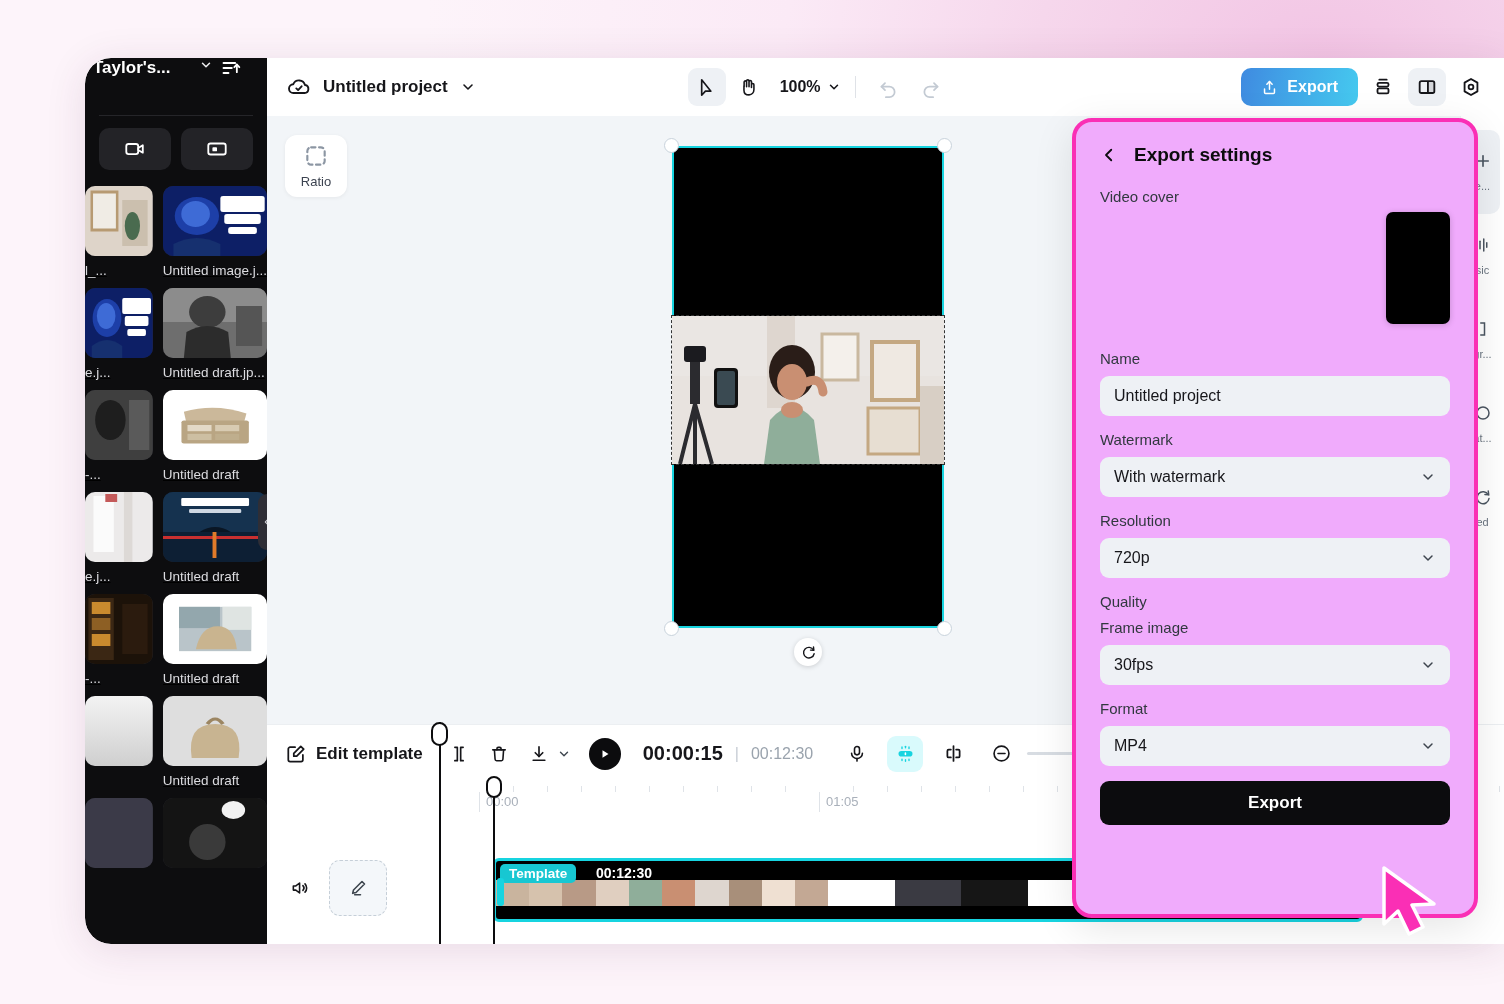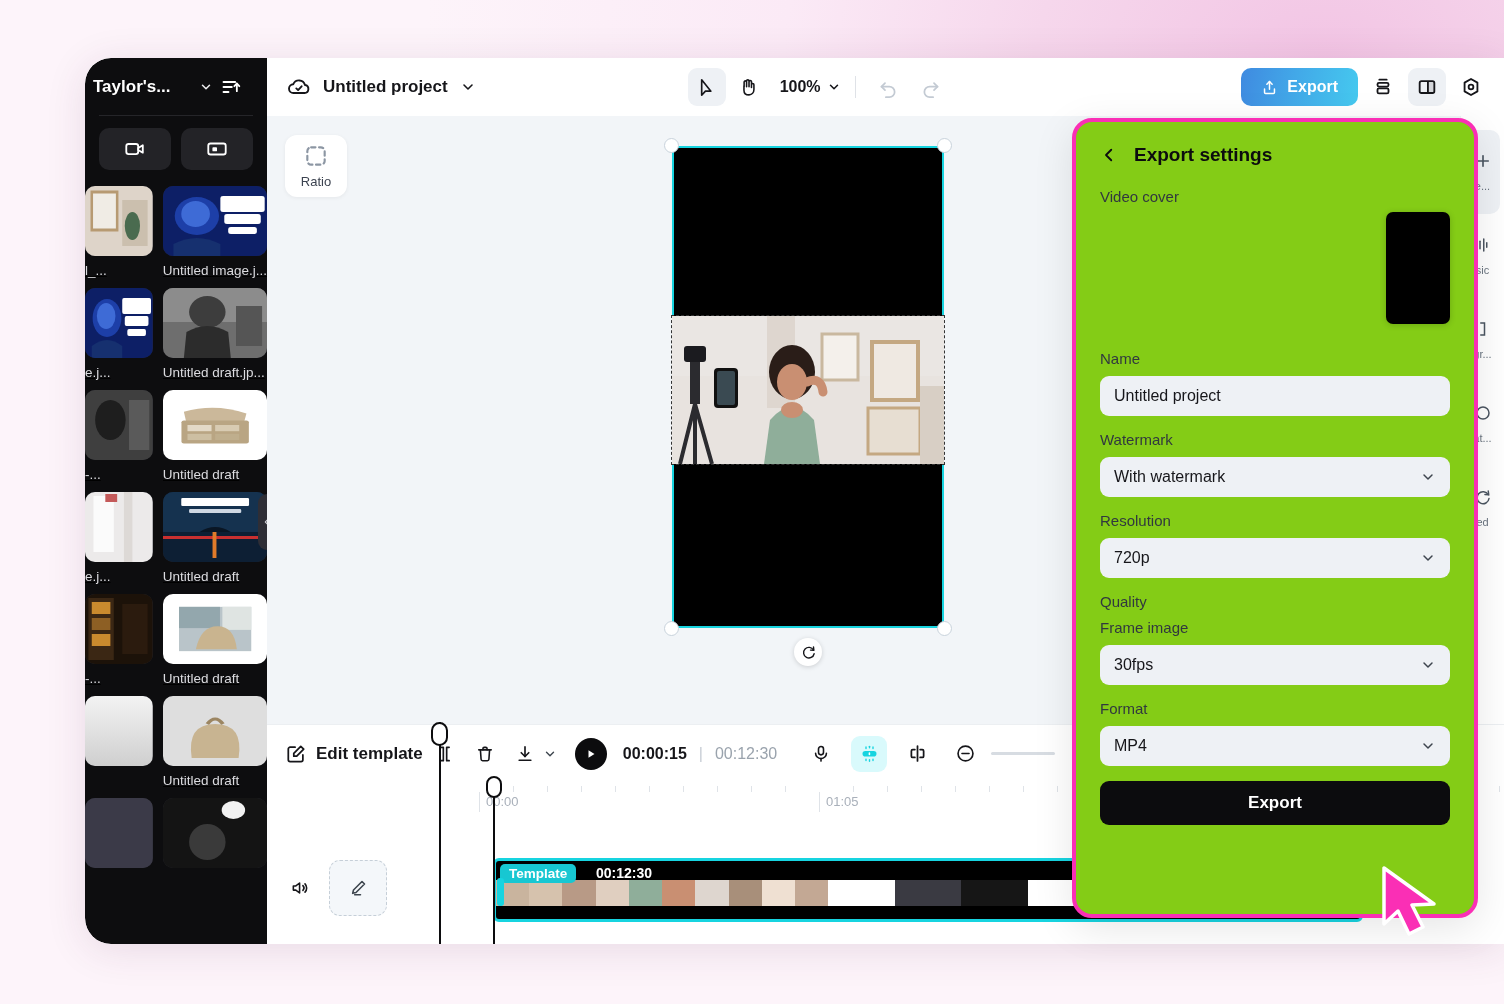--- a/index.html
+++ b/index.html
@@ -28,21 +28,21 @@
 
   
   .sidebar {
     position: absolute; left: 0; top: 0;
     width: 182px; height: 100%;
     background: #0d0d0f;
     border-radius: 26px 0 0 26px;
     overflow: hidden;
   }
   .sb-head {
-    height: 58px; display: flex; align-items: center;
+    height: 58px; display: flex; align-items: flex-start;
     padding: 0 12px 0 0; gap: 8px;
     border-bottom: 1px solid #252529;
     margin: 0 14px;
   }
   .sb-title {
     color: #fff; font-size: 17px; font-weight: 700;
     white-space: nowrap; overflow: hidden; flex: 1;
     margin-left: -6px;
   }
   .sb-chev { color:#e8e8ea; display:flex; align-items:center; }
@@ -160,27 +160,27 @@
     box-shadow:0 1px 5px rgba(0,0,0,.16); color:#16161a;
   }
 
   
   .tl-bar {
     position:absolute; left:182px; right:0; bottom:162px; height:58px;
     background:#fff; border-top:1px solid #eceff2;
     display:flex; align-items:center; padding:0 18px; gap:4px;
   }
   .edit-tpl { display:flex; align-items:center; gap:9px; cursor:pointer;
-              font-size:17px; font-weight:700; color:#16161a; }
+              font-size:17px; font-weight:700; color:#16161a; margin-right:14px; }
   .ti { width:36px;height:36px;border-radius:9px;display:flex;align-items:center;
         justify-content:center;cursor:pointer; }
   .ti.hl { background:#d9fafc; }
   .play-btn { width:32px;height:32px;border-radius:50%;background:#0c0c0e;
               display:flex;align-items:center;justify-content:center;cursor:pointer;margin:0 6px 0 14px;}
-  .time-cur { font-size:16px;font-weight:700;color:#16161a;margin-left:6px; }
+  .time-cur { font-size:20px;font-weight:700;color:#16161a;margin-left:12px; }
   .time-sep { color:#c6ccd4; margin:0 8px; }
   .time-tot { font-size:16px;color:#9aa3ad; }
   .zoom-slider { display:flex;align-items:center;gap:0; margin-left:4px;}
   .zs-line { width:64px;height:3px;background:#d7dce2;border-radius:2px; }
 
   .tl-body {
     position:absolute; left:182px; right:0; bottom:0; height:162px;
     background:#fff;
   }
   .ruler { position:absolute; left:0; right:0; top:0; height:32px; }
@@ -219,21 +219,21 @@
   }
   .rr-item { height:84px; display:flex;flex-direction:column;align-items:center;justify-content:center;gap:6px;
              color:#4b5561; cursor:pointer; }
   .rr-item.act { background:#eef1f5; border-radius:10px; margin:0 4px; }
   .rr-lbl { font-size:11px; color:#6b7581; white-space:nowrap; overflow:hidden; max-width:40px; }
 
   
   .export-panel {
     position:absolute; left:1072px; top:118px;
     width:406px; height:800px;
-    background:#84cc16; border-radius:20px;
+    background:#f0abfc; border-radius:20px;
     border:4px solid #fa2fb5;
     padding: 22px 24px 0 24px;
     overflow:hidden; z-index:20;
     box-shadow:0 10px 40px rgba(0,0,0,.10);
   }
   .ep-head { display:flex; align-items:center; gap:16px; margin-bottom:22px; }
   .ep-back { cursor:pointer; color:#0c0c0e; display:flex; align-items:center; }
   .ep-title { font-size:19px; font-weight:700; color:#0c0c0e; }
   .ep-label { font-size:15px; color:#31383f; margin-bottom:9px; }
   .cover-row { position:relative; height:126px; margin-bottom:10px; }

